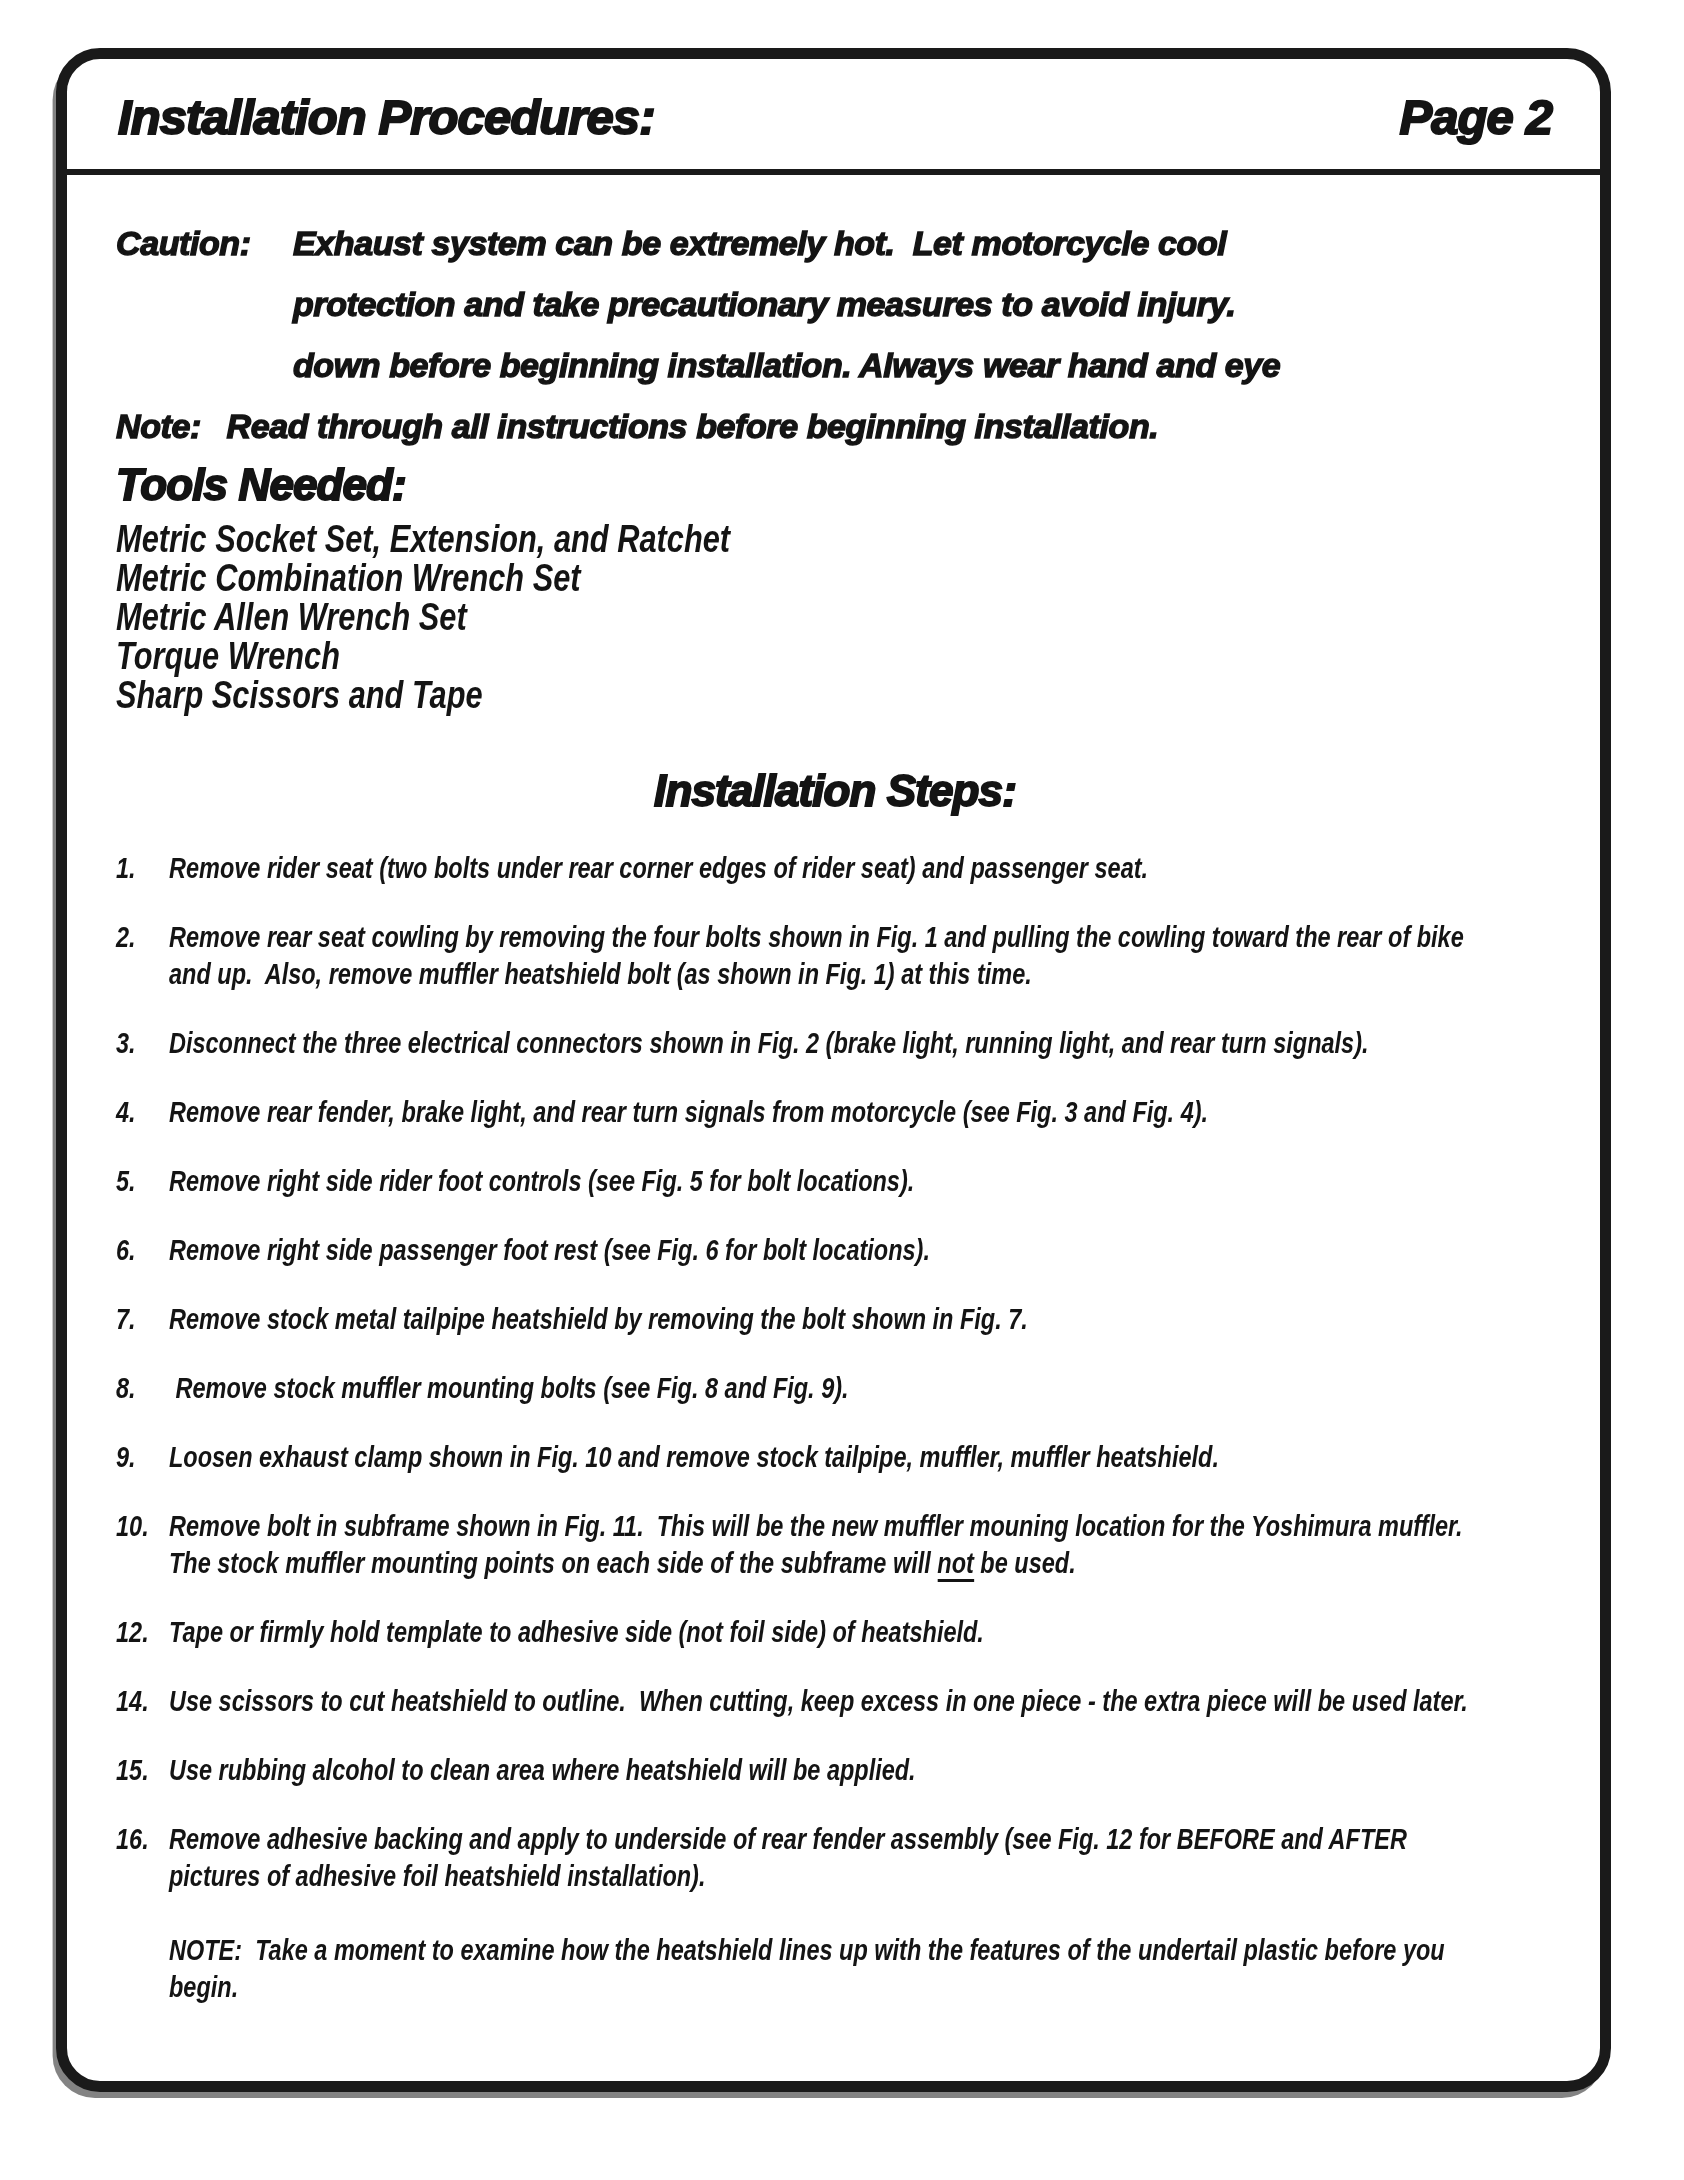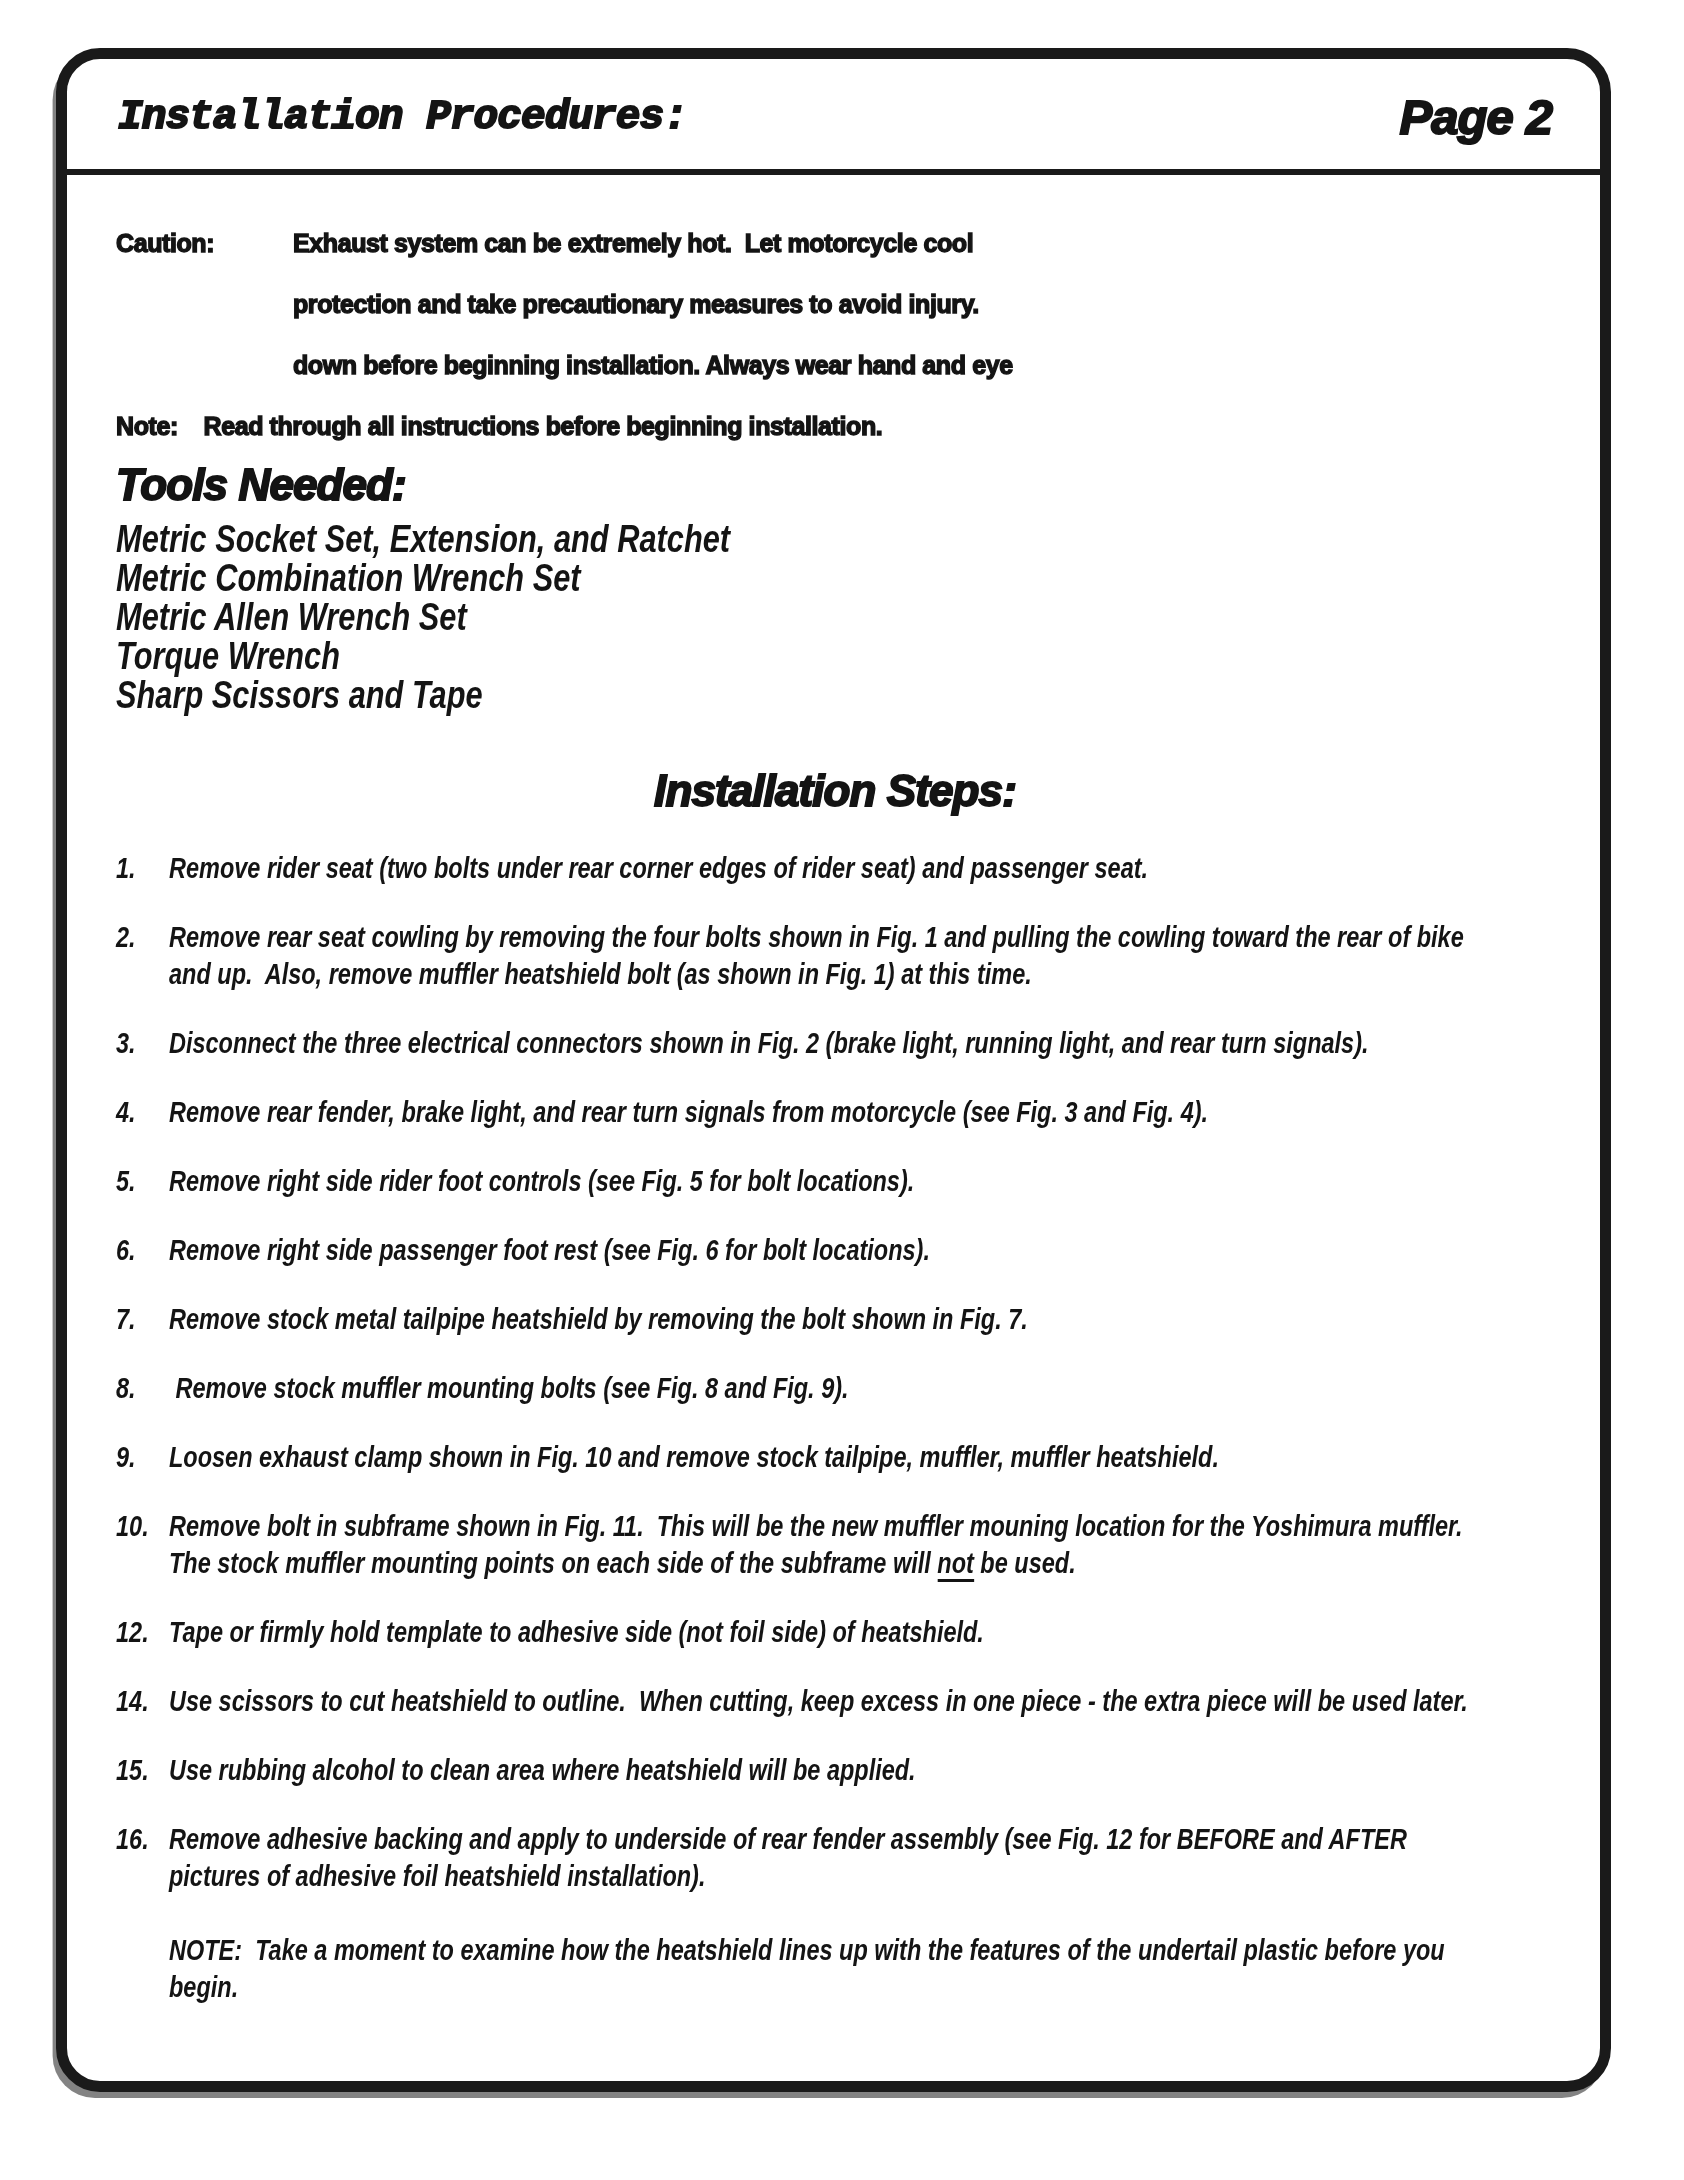--- a/index.html
+++ b/index.html
@@ -30,32 +30,33 @@
     padding: 5.1px 48px 0 51px;
   }
   
   .hvy {
     font-weight: bold;
     font-style: italic;
     letter-spacing: -0.9px;
     -webkit-text-stroke: 2px currentColor;
     text-shadow: 0.5px 0 0 currentColor, -0.5px 0 0 currentColor;
   }
-  .title   { font-size: 41px; font-family: Liberation Mono, monospace; }
+  .title   { font-size: 49px; }
   .pagenum { margin-left: auto; font-size: 49px; }
   .body { padding: 25.6px 46px 0 49px; }
 
   .ln { white-space: pre; }
 
   
   .caution { margin-top: 1.7px; }
   .cz {
-    font-size: 25px;
+    font-size: 34px;
     line-height: 37px;
     font-weight: bold;
+    font-style: italic;
     letter-spacing: -0.4px;
     margin-top: 24px;
     -webkit-text-stroke: 1.4px currentColor;
   }
   .c-label { display: inline-block; width: 177px; }
   .c-ind   { padding-left: 177px; }
   .n-label { margin-right: 25.6px; }
 
   .sec {
     font-size: 44px;

